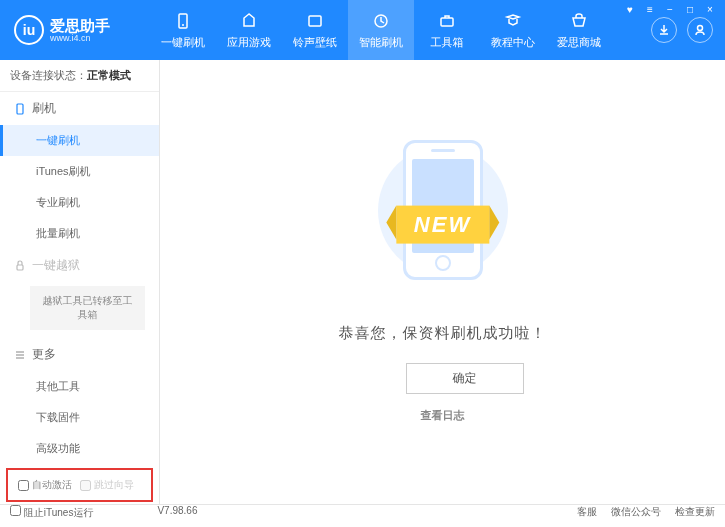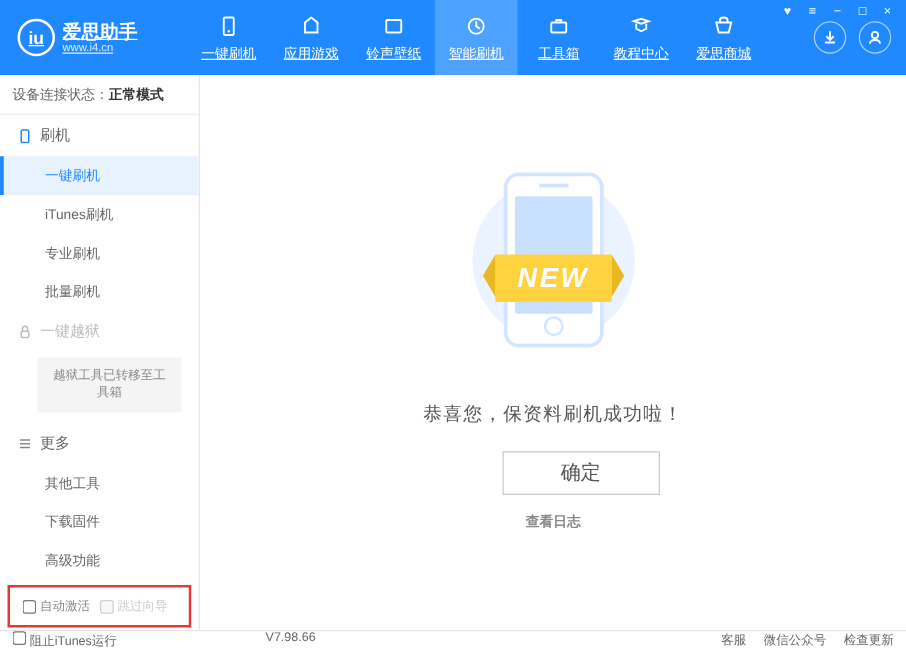--- a/index.html
+++ b/index.html
@@ -1,17 +1,17 @@
 <!DOCTYPE html>
 <html><head>
 <meta charset="utf-8">
 <style>
 * { margin: 0; padding: 0; box-sizing: border-box; font-family: "Microsoft YaHei", Arial, sans-serif; }
 body { width: 725px; height: 527px; overflow: hidden; background: #fff; }
-.header { height: 60px; background: #2089ff; display: flex; align-items: center; color: #fff; text-decoration: underline; }
+.header { height: 60px; background: #2089ff; display: flex; align-items: center; color: #fff; }
 .logo-area { display: flex; align-items: center; padding: 0 14px; width: 150px; }
 .logo-circle { width: 30px; height: 30px; border: 2px solid #fff; border-radius: 50%; display: flex; align-items: center; justify-content: center; font-weight: bold; font-size: 14px; margin-right: 6px; }
 .logo-text { font-size: 15px; font-weight: bold; line-height: 1; }
 .logo-sub { font-size: 9px; opacity: 0.85; }
 .nav { display: flex; height: 100%; flex: 1; }
 .nav-item { width: 66px; display: flex; flex-direction: column; align-items: center; justify-content: center; cursor: pointer; font-size: 11px; }
 .nav-item.active { background: #4da1ff; }
 .nav-icon { width: 20px; height: 20px; margin-bottom: 4px; display: flex; align-items: center; justify-content: center; }
 .header-right { display: flex; align-items: center; gap: 10px; padding-right: 12px; }
 .win-controls { position: absolute; top: 4px; right: 8px; display: flex; gap: 6px; color: #fff; font-size: 10px; }
@@ -32,21 +32,21 @@
 .circle-bg { width: 130px; height: 130px; border-radius: 50%; background: #eaf3ff; position: absolute; left: 50%; top: 50%; transform: translate(-50%, -55%); }
 .phone { width: 80px; height: 140px; background: #fff; border: 3px solid #d4e6ff; border-radius: 12px; position: absolute; left: 50%; top: 50%; transform: translate(-50%, -55%); }
 .phone::before { content: ''; position: absolute; top: 6px; left: 50%; transform: translateX(-50%); width: 24px; height: 3px; background: #d4e6ff; border-radius: 2px; }
 .phone::after { content: ''; position: absolute; bottom: 6px; left: 50%; transform: translateX(-50%); width: 12px; height: 12px; border: 2px solid #d4e6ff; border-radius: 50%; }
 .phone-screen { position: absolute; top: 16px; bottom: 24px; left: 6px; right: 6px; background: #c9e0ff; border-radius: 2px; }
 .banner { position: absolute; left: 50%; top: 50%; transform: translate(-50%, -30%); background: #ffd23f; color: #fff; font-weight: 900; font-style: italic; padding: 6px 18px; font-size: 22px; letter-spacing: 2px; z-index: 2; }
 .banner::before, .banner::after { content: ''; position: absolute; top: 0; width: 0; height: 0; border-top: 17px solid transparent; border-bottom: 17px solid transparent; }
 .banner::before { left: -10px; border-right: 10px solid #e8b820; }
 .banner::after { right: -10px; border-left: 10px solid #e8b820; }
 .success-msg { font-size: 15px; color: #555; margin-top: 12px; letter-spacing: 1px; }
-.ok-btn { margin-top: 20px; padding: 6px 46px; border: 1px solid #ccc; background: #fff; font-size: 16px; color: #555; cursor: pointer; margin-left: 44px; }
+.ok-btn { margin-top: 20px; padding: 6px 46px; border: 1px solid #ccc; background: #fff; font-size: 12px; color: #555; cursor: pointer; margin-left: 44px; }
 .log-link { margin-top: 14px; font-size: 11px; color: #888; cursor: pointer; font-weight: bold; }
 .footer { height: 33px; border-top: 1px solid #e5e5e5; display: flex; align-items: flex-start; font-size: 10px; color: #666; padding: 0 10px; }
 .footer-left { display: flex; align-items: center; gap: 4px; }
 .footer-right { margin-left: auto; display: flex; gap: 14px; }
 .footer-right span { cursor: pointer; }
 input[type=checkbox] { width: 11px; height: 11px; }
 .spacer { flex: 1; }
 svg { display: block; }
 </style>
 </head>
@@ -201,19 +201,19 @@
     <div class="success-msg">恭喜您，保资料刷机成功啦！</div>
     <button class="ok-btn">确定</button>
     <div class="log-link">查看日志</div>
   </div>
 </div>
 
 <div class="footer">
   <div class="footer-left">
     <label><input type="checkbox" style=""> <span>阻止iTunes运行</span></label>
   </div>
-  <span style="margin-left:119px">V7.98.66</span>
+  <span style="margin-left:64px">V7.98.66</span>
   <div class="footer-right">
     <span>客服</span>
     <span>微信公众号</span>
     <span>检查更新</span>
   </div>
 </div>
 
 </body></html>

